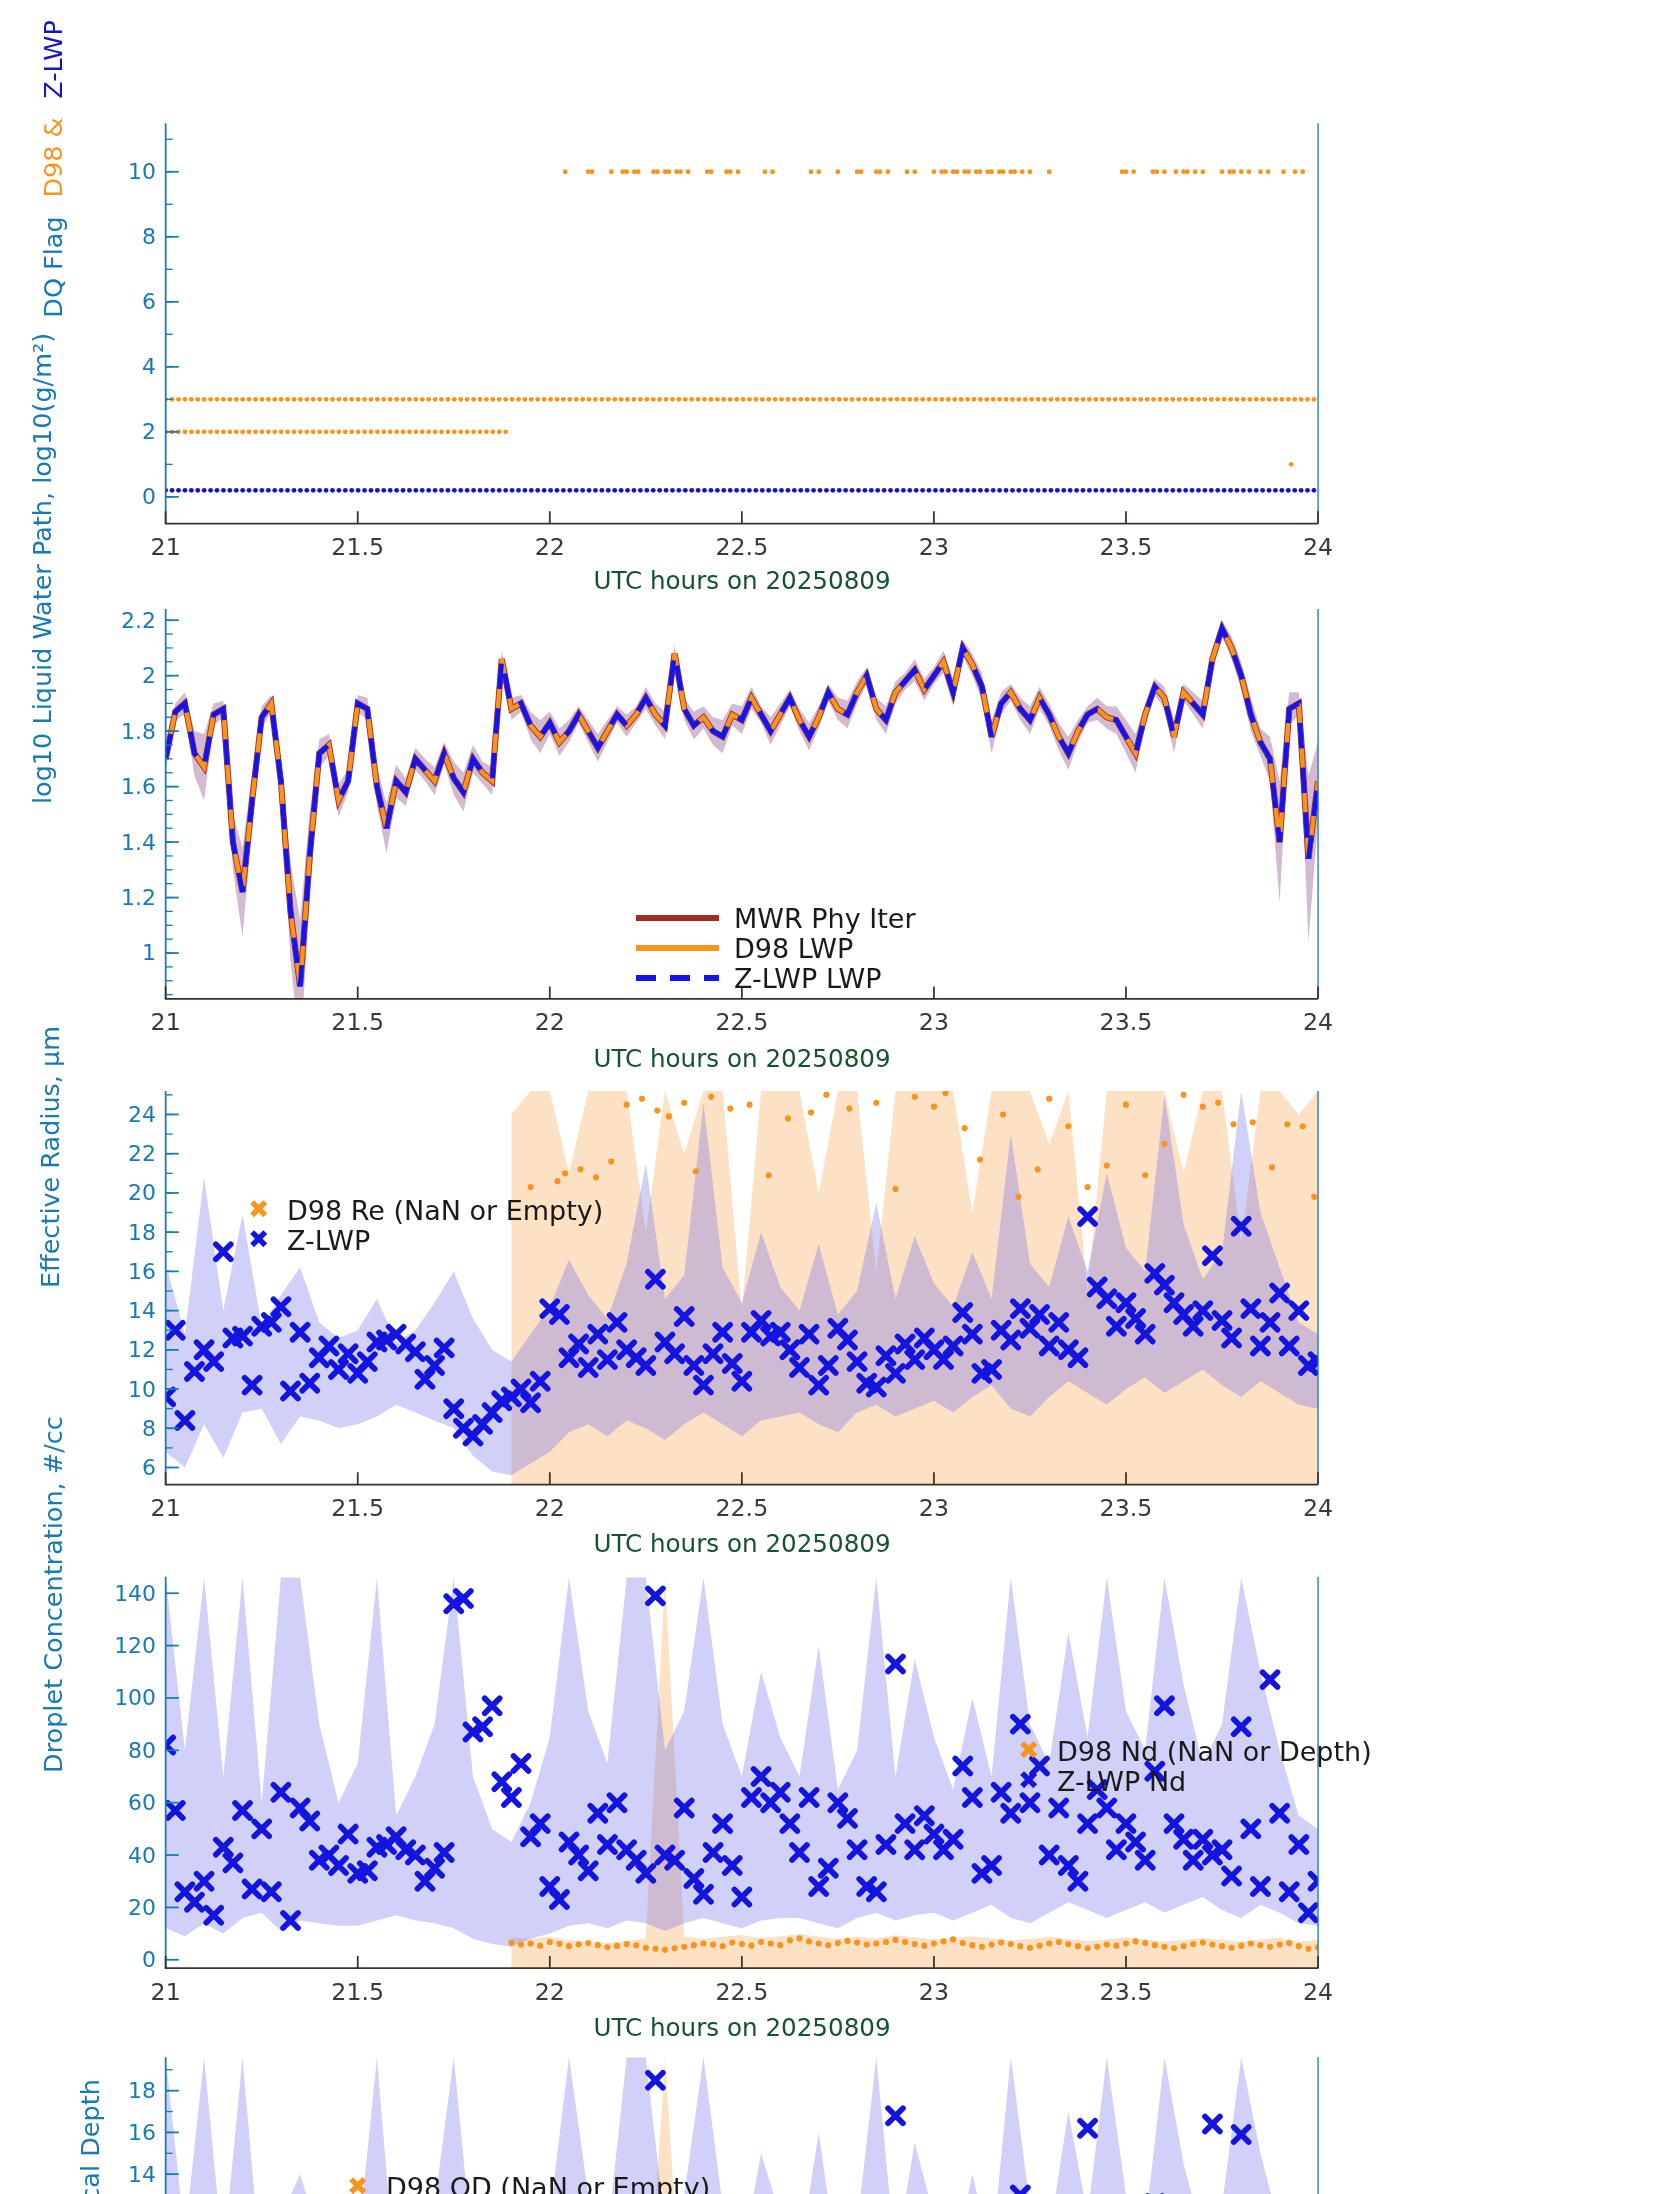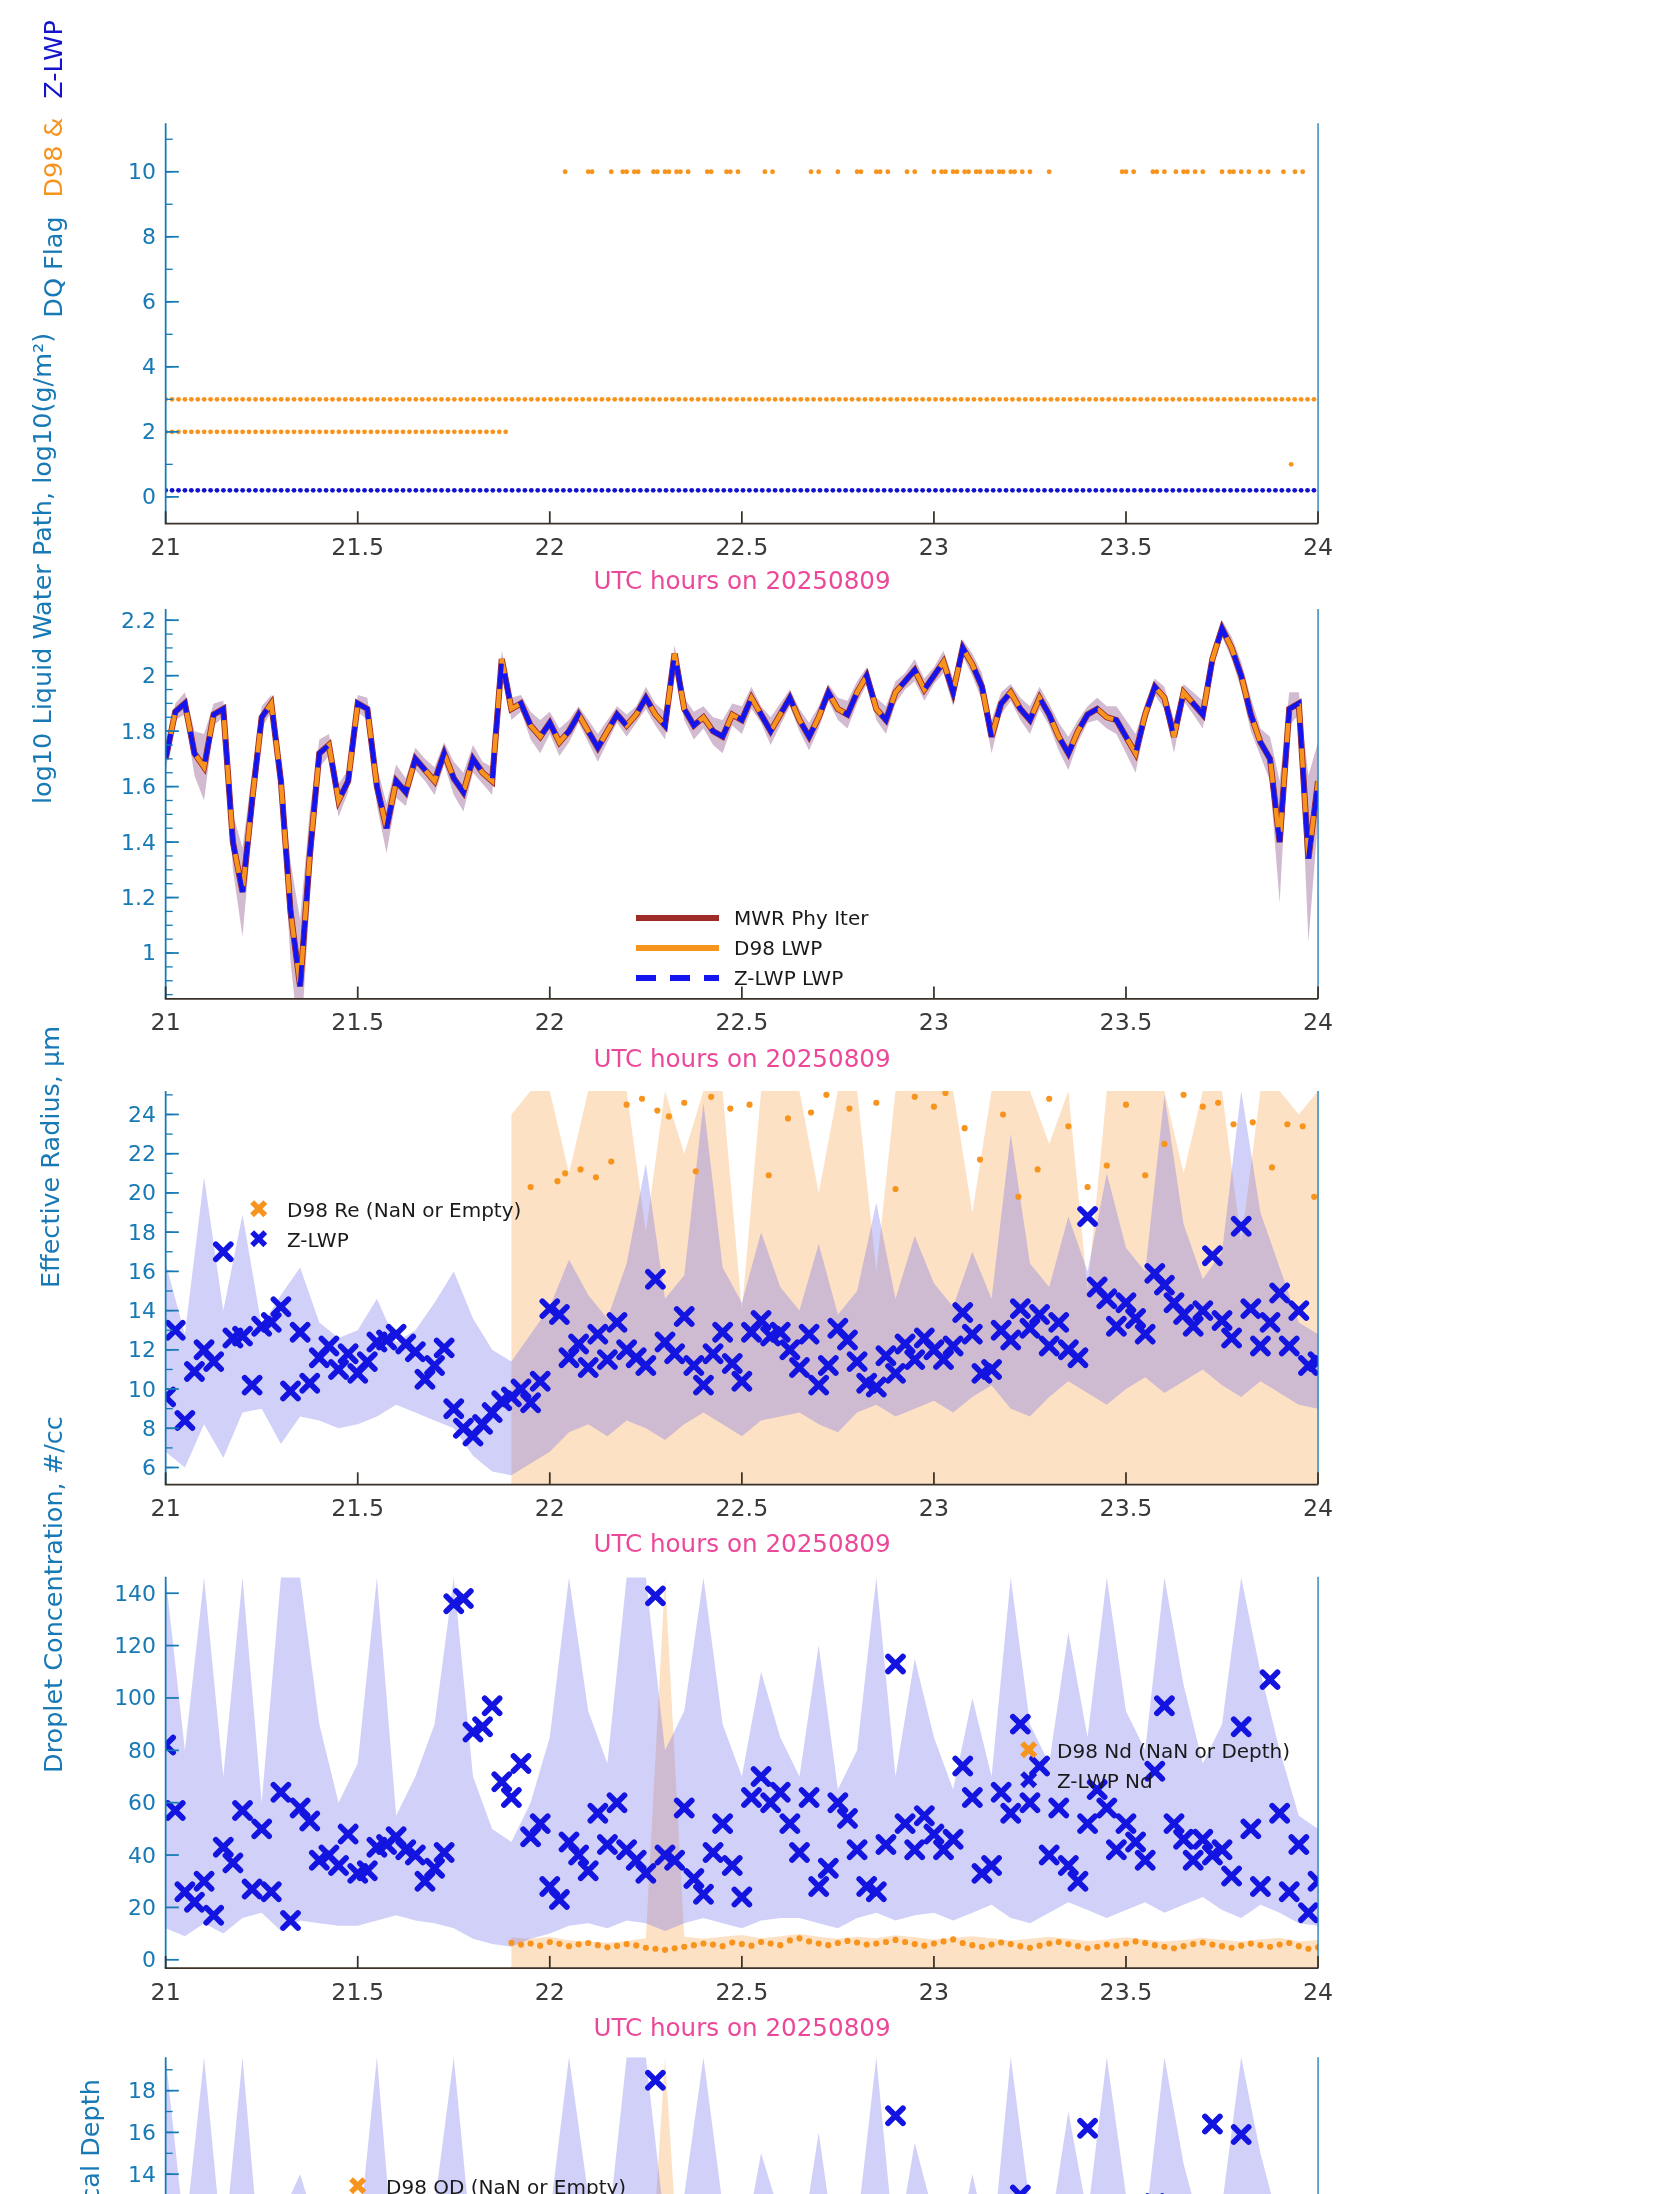--- a/index.html
+++ b/index.html
@@ -5,28 +5,28 @@
   html,body{margin:0;padding:0;background:#ffffff;}
   body{width:1679px;height:2633px;position:relative;font-family:"DejaVu Sans","Liberation Sans",sans-serif;}
   .figure{position:absolute;left:0;top:0;width:1679px;height:2633px;}
   svg#chart{position:absolute;left:0;top:0;}
   .ylabel-anchor{position:absolute;width:0;height:0;}
   .ylabel-anchor .rot{display:block;white-space:nowrap;transform:translate(-50%,-50%) rotate(-90deg);font-size:25.5px;color:#1779b5;}
   .yl-teal{color:#1779b5;}
   .yl-orange{color:#f7941d;}
   .yl-blue{color:#1414cc;}
   .yl-seg{margin:0 5.3px;}
-  .xlabel{position:absolute;transform:translate(-50%,0);font-size:24.6px;color:#ec4899;white-space:nowrap;}
+  .xlabel{position:absolute;transform:translate(-50%,0);font-size:24.6px;color:#14532d;white-space:nowrap;}
   .legend{position:absolute;}
   .legend .row{display:flex;align-items:center;height:30px;}
   .swatch{width:83px;height:5.3px;margin-right:15px;flex:none;}
   .sw-darkred{background:#9e2b25;}
   .sw-orange{background:#f7941d;}
   .sw-bluedash{background:repeating-linear-gradient(to right,#1414f0 0 20px,rgba(0,0,0,0) 20px 34px);}
-  .legend .lab{font-size:20px;color:#1a1a1a;white-space:nowrap;}
+  .legend .lab{font-size:27px;color:#1a1a1a;white-space:nowrap;}
   .lab-orange{color:#f7941d;}
   .xmark{font-size:25.5px;width:39px;flex:none;line-height:1;}
   .xm-orange{color:#f7941d;}
   .xm-blue{color:#1414e0;}
 </style>
 </head>
 <body>
 
 <div class="figure">
   <svg id="chart" width="1679" height="2633" viewBox="0 0 3825 6000">

